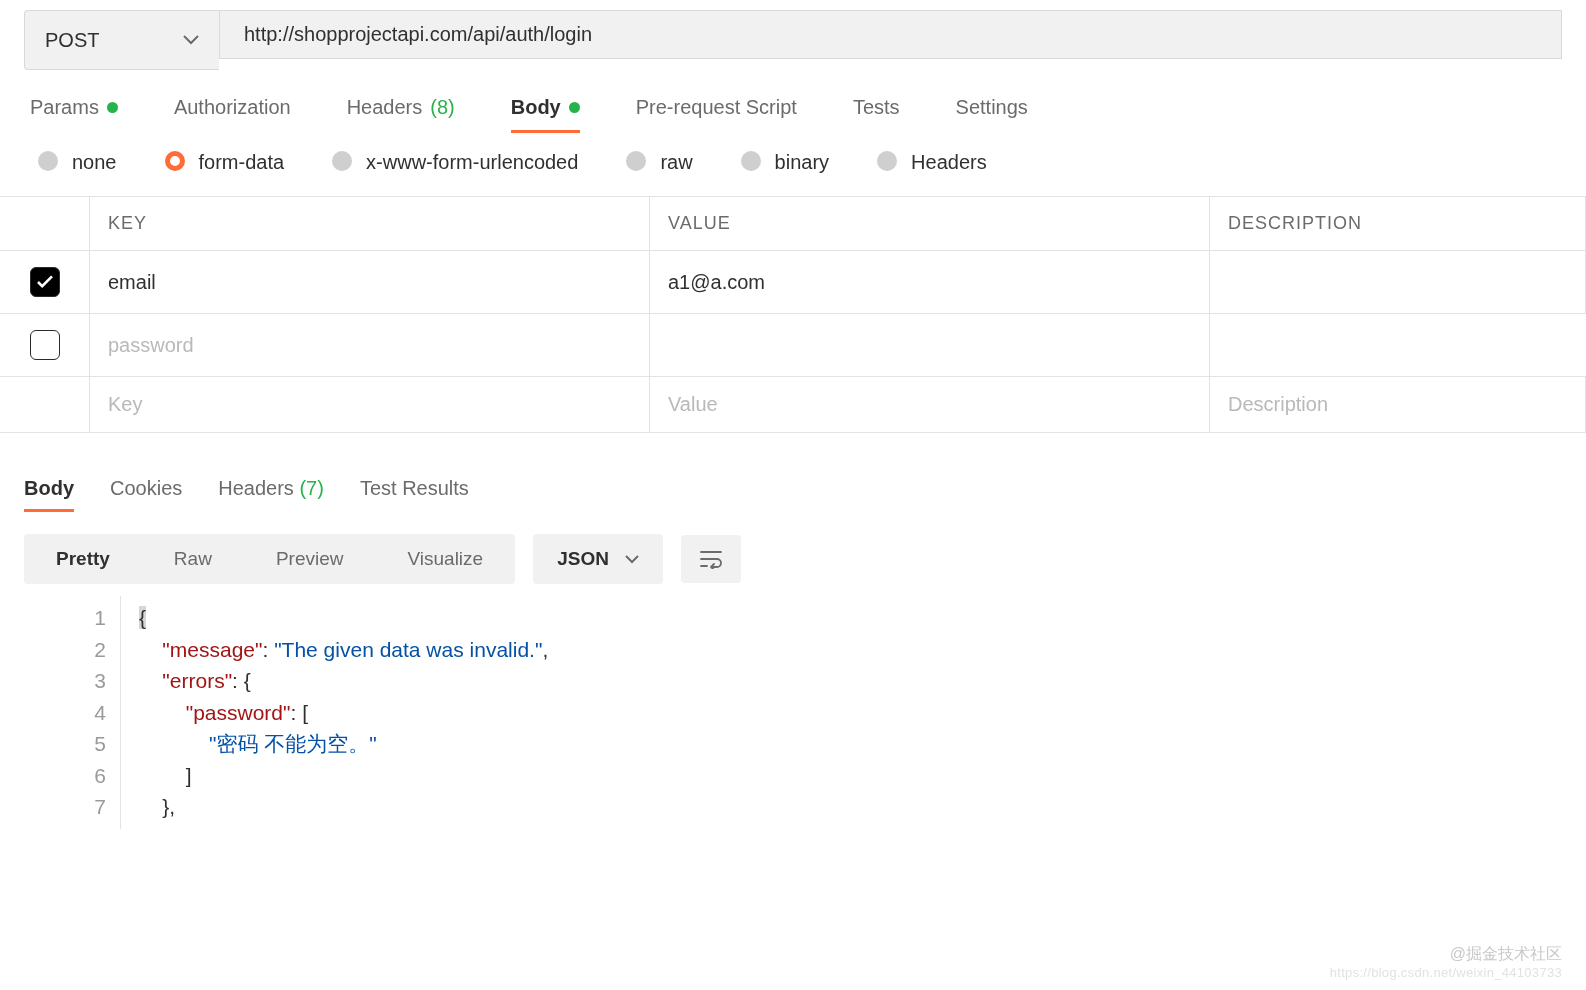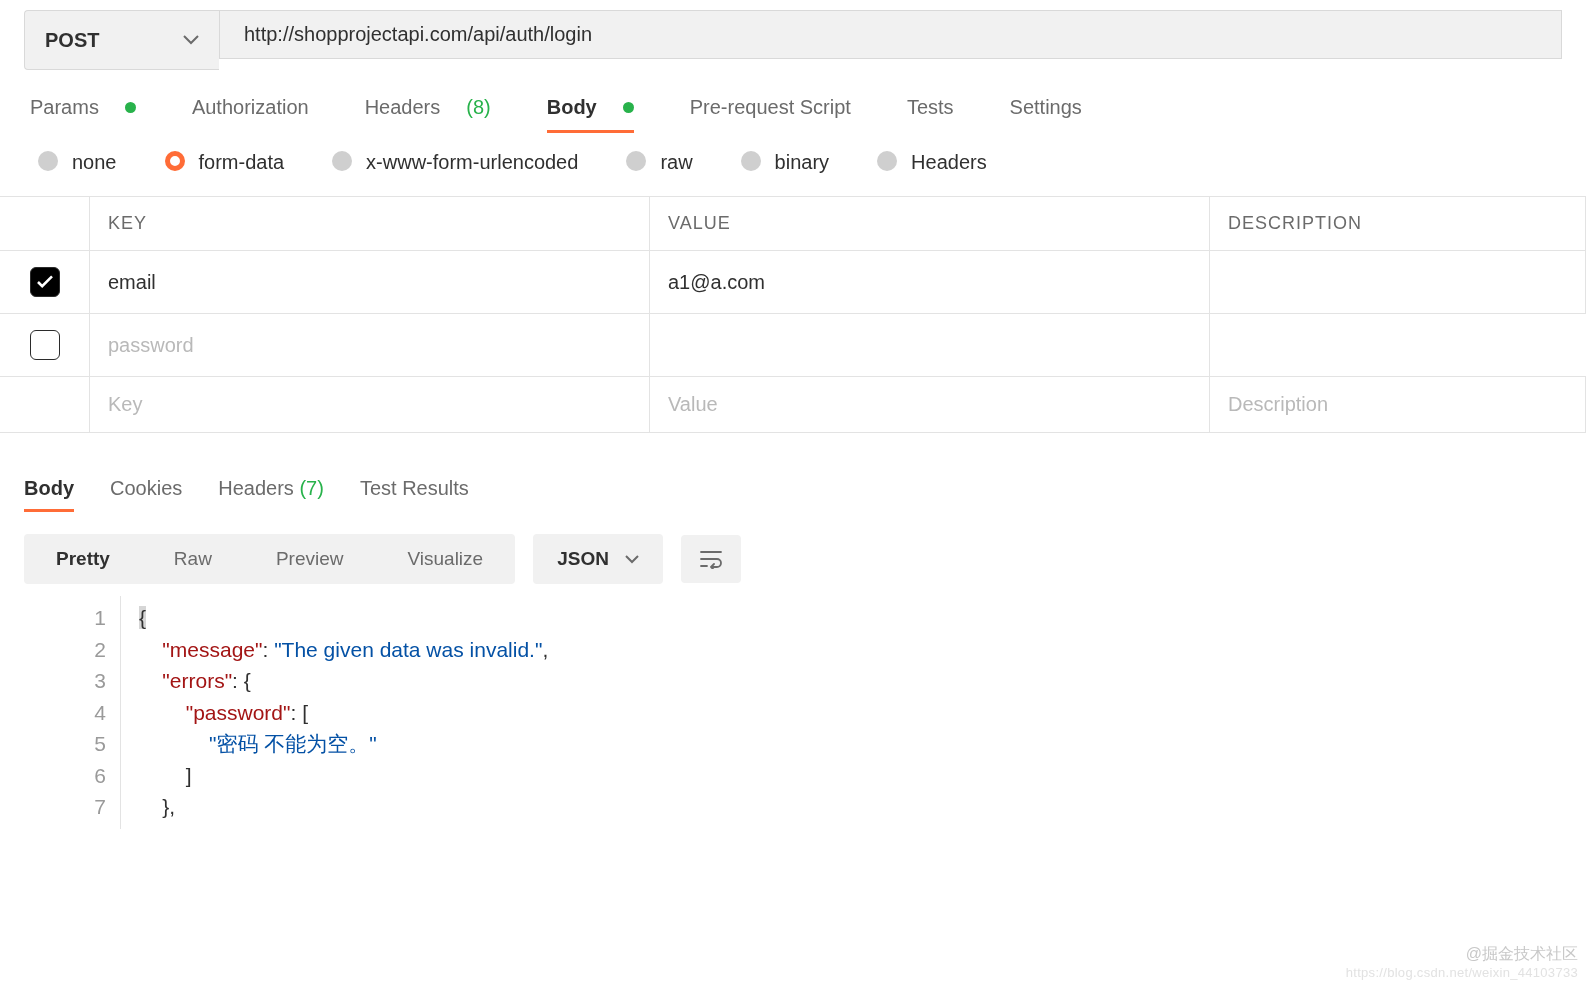--- a/index.html
+++ b/index.html
@@ -1,27 +1,27 @@
 <!DOCTYPE html>
 <html><head>
 <meta charset="utf-8">
 <style>
 *{box-sizing:border-box;margin:0;padding:0;font-family:-apple-system,BlinkMacSystemFont,"Segoe UI",Helvetica,Arial,sans-serif}
 body{background:#fff;color:#303030;font-size:18px;width:1586px}
 .wrap{padding:10px 0 0 0}
 
 
 .req-row{display:flex;gap:0;padding:0 24px 0 24px}
-.method-dd{display:flex;align-items:center;justify-content:space-between;width:195px;height:60px;background:#f1f1f1;border:1px solid #d9d9d9;border-right:none;border-radius:4px 0 0 4px;padding:0 20px;font-weight:700;font-size:20px;cursor:pointer}
+.method-dd{display:flex;align-items:center;justify-content:space-between;width:195px;height:60px;background:#f1f1f1;border:1px solid #d9d9d9;border-right:none;border-radius:4px 0 0 4px;padding:0 20px;font-weight:400;font-size:20px;cursor:pointer}
 .method-dd .chev{color:#6b6b6b}
 .url{flex:1;height:49px;background:#f1f1f1;border:1px solid #d9d9d9;border-left:1px solid #d9d9d9;border-radius:0;padding:0 24px;display:flex;align-items:center;font-size:20px;color:#303030}
 
 
 .req-tabs{display:flex;gap:56px;padding:26px 30px 0 30px;font-size:20px;color:#6b6b6b}
-.req-tab{display:flex;align-items:center;gap:26px;padding-bottom:14px;cursor:pointer;position:relative}
+.req-tab{display:flex;align-items:center;gap:8px;padding-bottom:14px;cursor:pointer;position:relative}
 .req-tab.active{color:#303030;font-weight:600}
 .req-tab.active::after{content:"";position:absolute;left:0;right:0;bottom:0;height:3px;background:#ff6c37}
 .dot{width:11px;height:11px;border-radius:50%;background:#28b24b;display:inline-block}
 .count{color:#28b24b}
 
 
 .body-types{display:flex;gap:48px;padding:18px 38px 22px 38px;font-size:20px;color:#303030;align-items:center}
 .radio{display:flex;gap:14px;cursor:pointer}
 .radio-circle{width:20px;height:20px;border-radius:50%;background:#cfcfcf;display:inline-block}
 .radio.sel .radio-circle{background:#fff;border:5px solid #ff6c37}
@@ -64,21 +64,21 @@
 .gut{text-align:right;padding:6px 8px 6px 0;color:#9a9a9a;user-select:none;width:96px}
 .gut div{padding:0 6px}
 .code-body{padding:6px 0 6px 18px;position:relative;border-left:1px solid #e3e3e3}
 .ln{white-space:pre}
 .k{color:#a31515}
 .s{color:#0451a5}
 .p{color:#303030}
 .sel-br{background:#d6d6d6}
 
 
-.wm{position:fixed;right:8px;bottom:10px;text-align:right;color:#c8c8c8;font-size:16px}
+.wm{position:fixed;right:24px;bottom:10px;text-align:right;color:#c8c8c8;font-size:16px}
 .wm .l2{font-size:13px;letter-spacing:0.3px;color:#e2e2e2}
 
 svg{display:block}
 </style>
 </head>
 <body>
 
 <div class="wrap">
 
   <div class="req-row">

